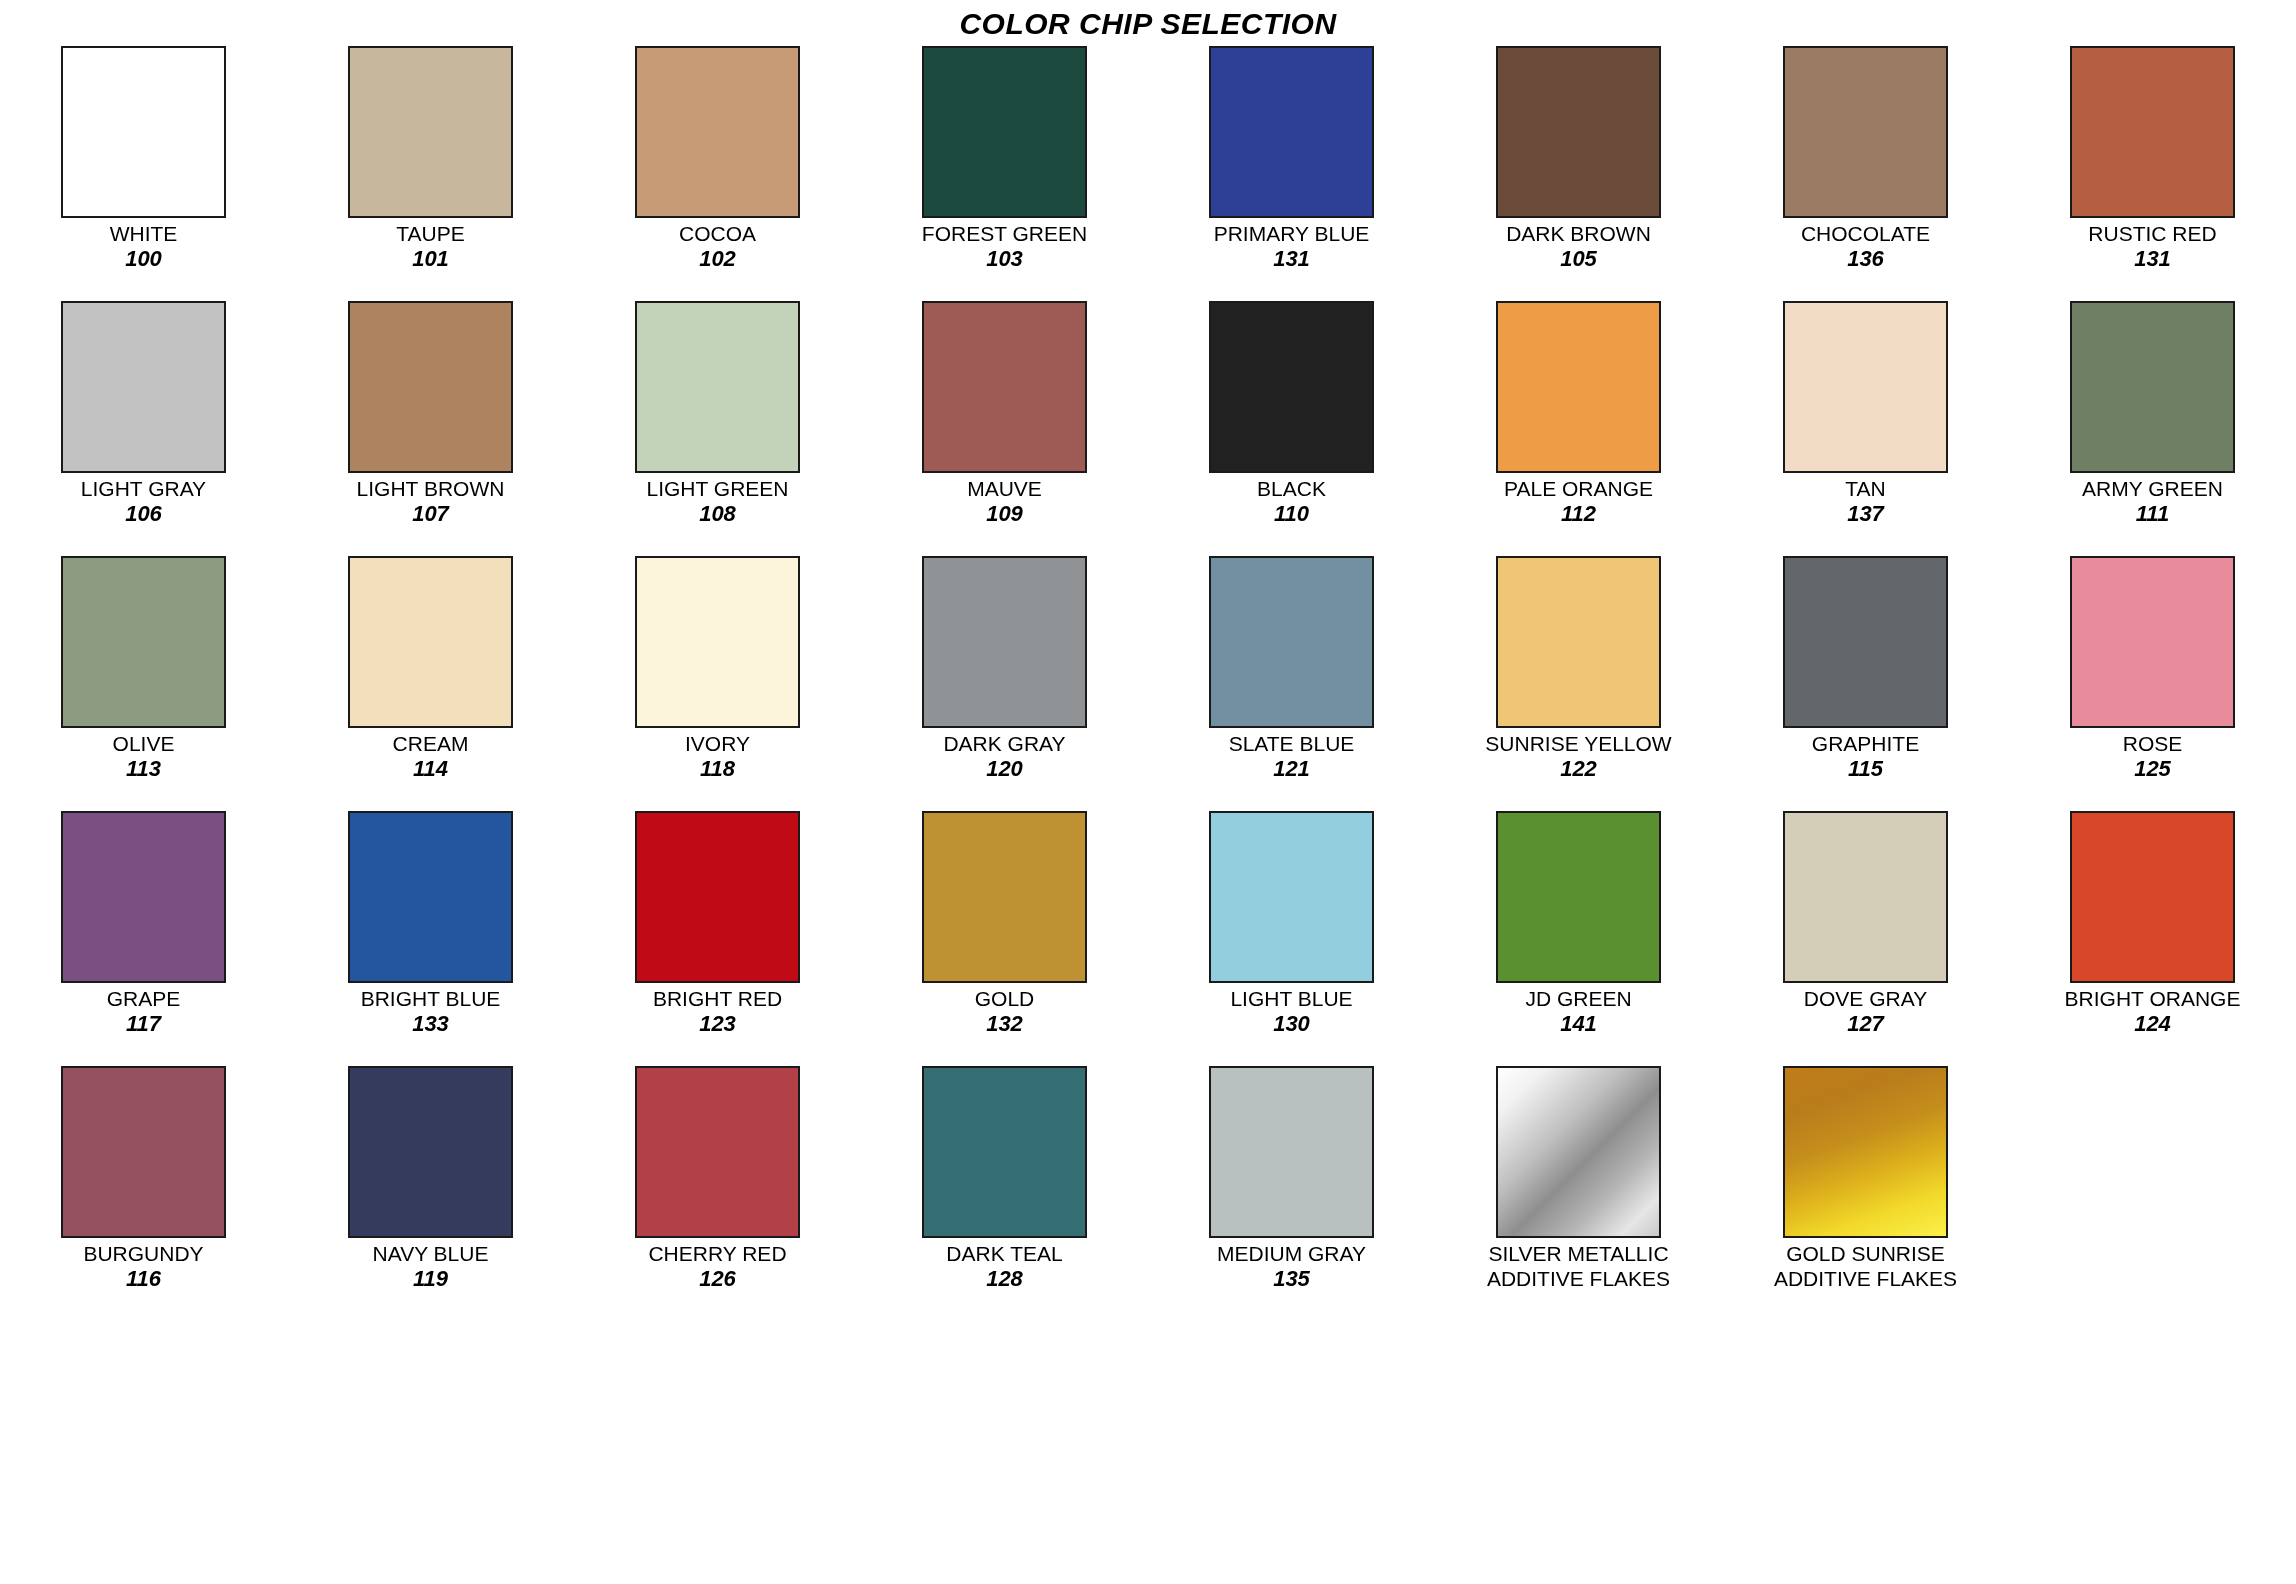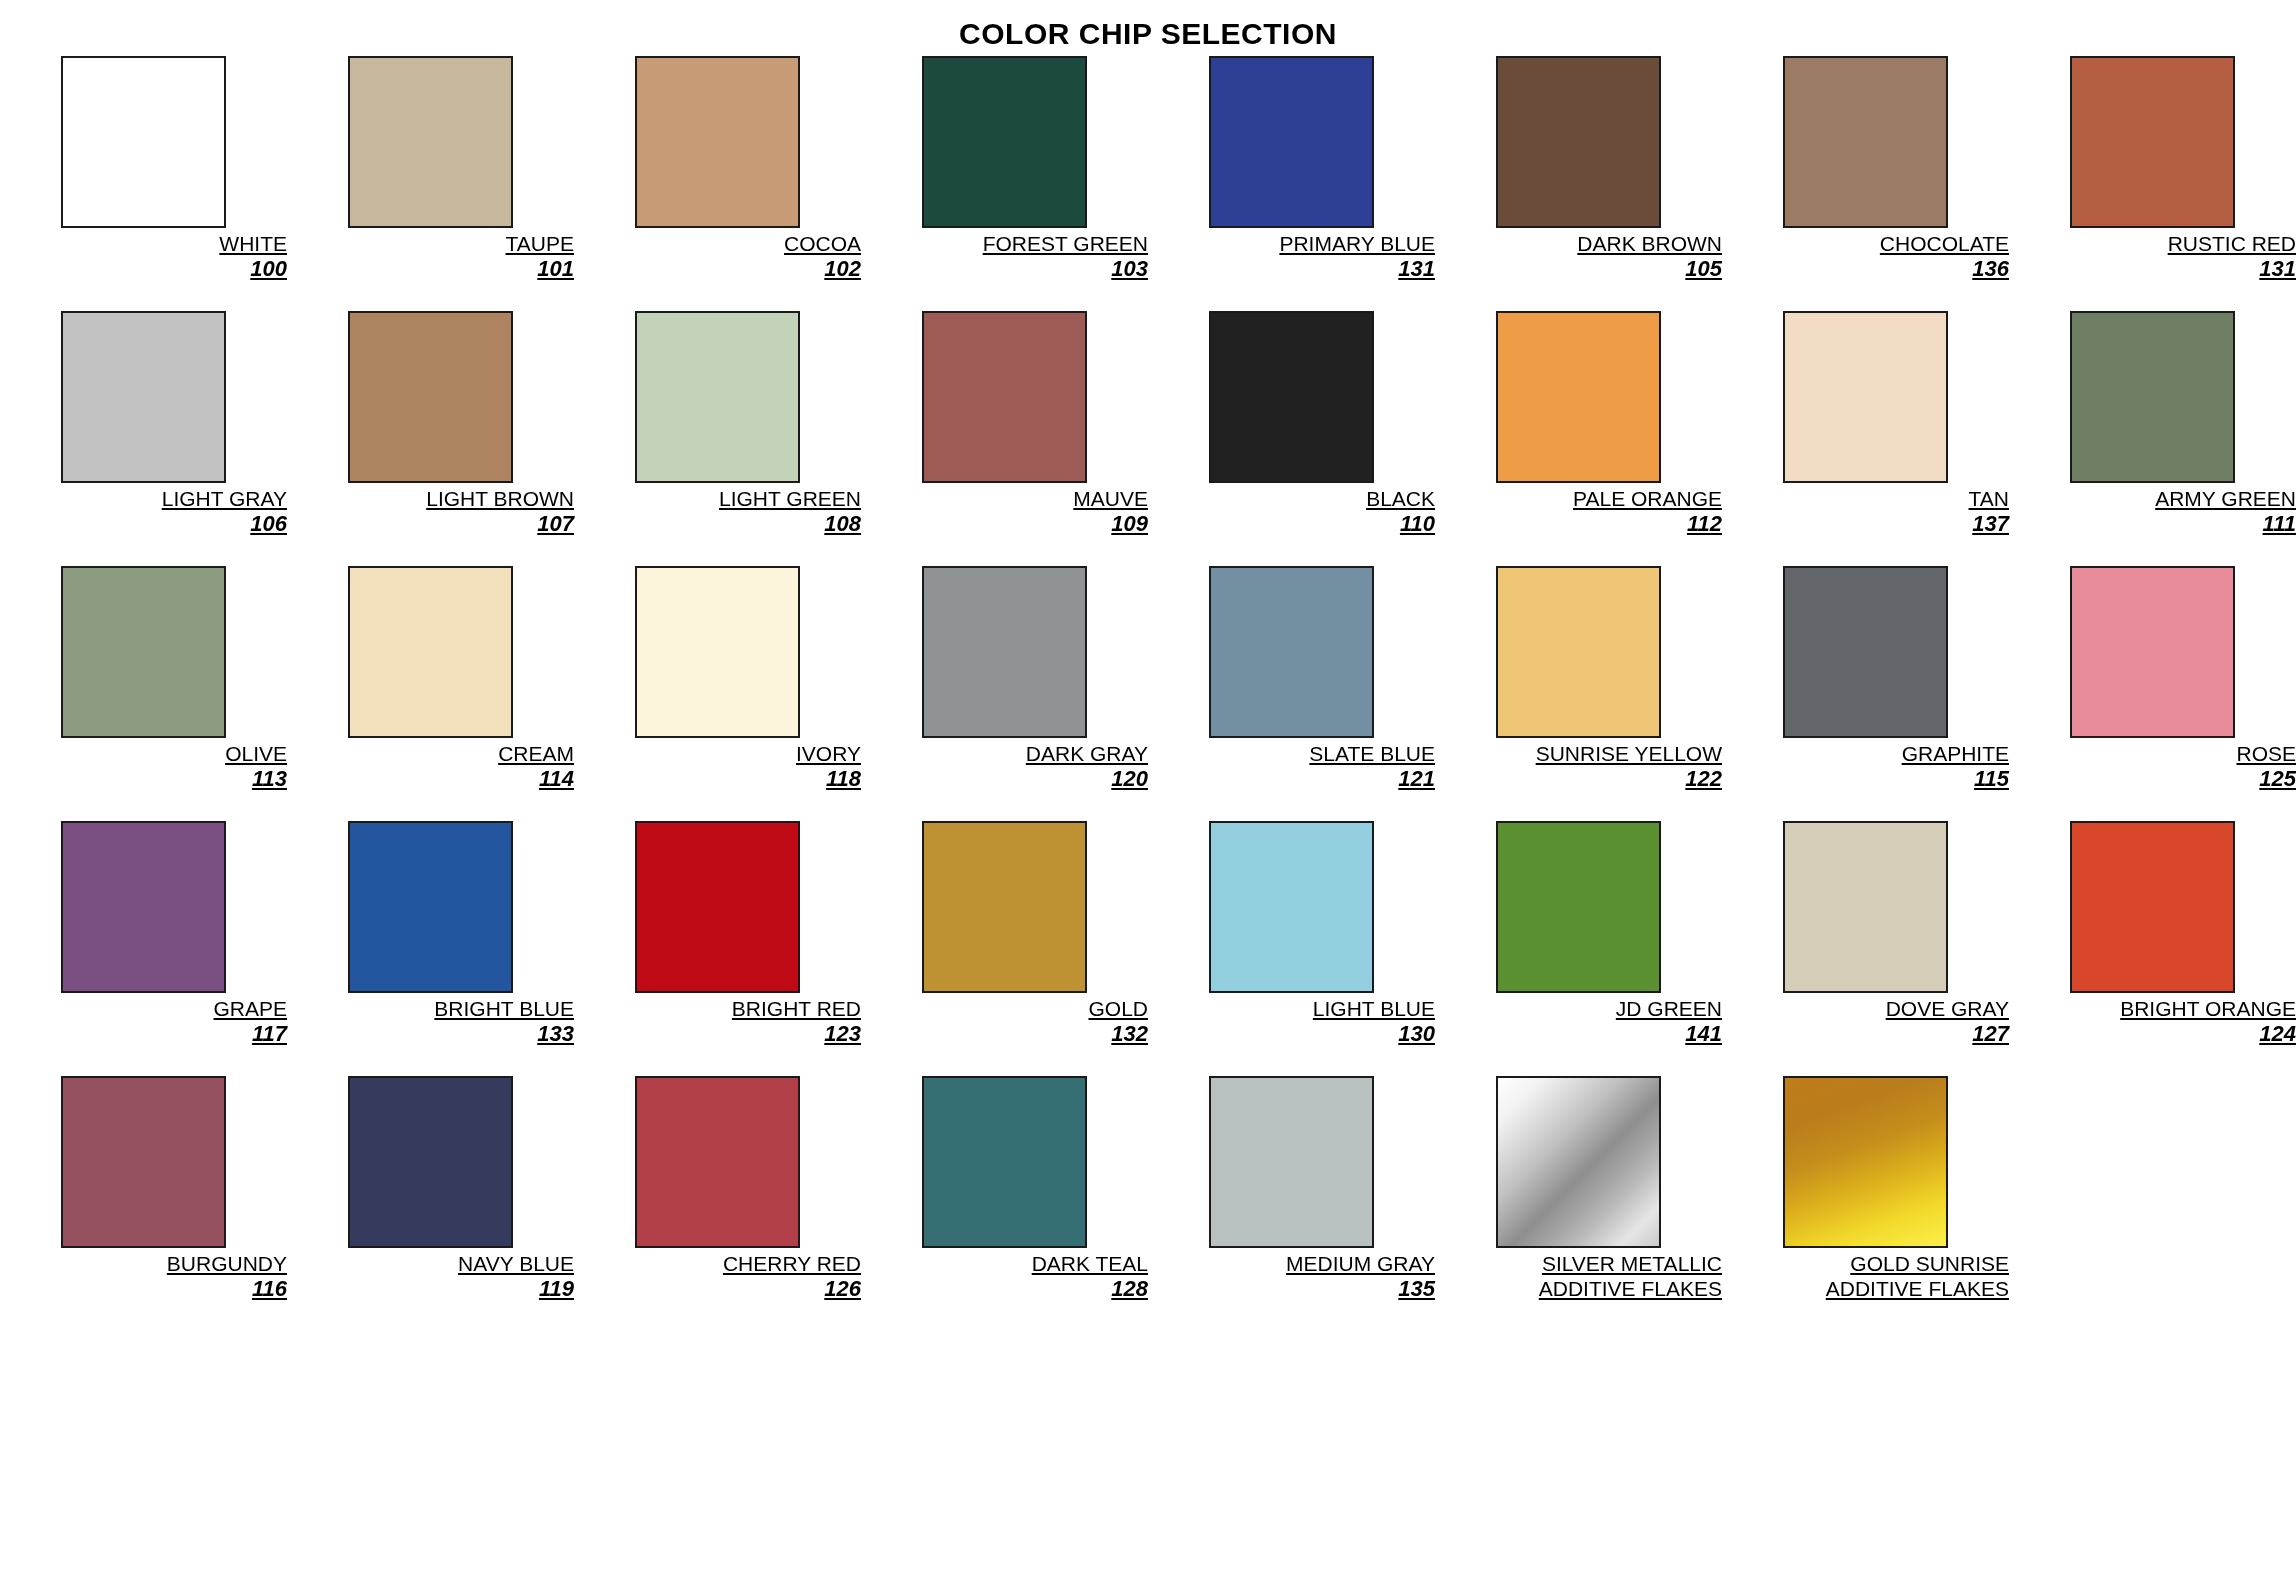--- a/index.html
+++ b/index.html
@@ -10,24 +10,25 @@
   body {
     width: 2296px;
     height: 1584px;
     font-family: "Liberation Sans", sans-serif;
     overflow: hidden;
   }
 
   #page-title {
     text-align: center;
     font-weight: bold;
+    font-style: italic;
     font-size: 30px;
     letter-spacing: 0.5px;
     color: #000000;
-    padding-top: 18px;
+    padding-top: 8px;
     height: 34px;
     line-height: 32px;
   }
 
   #chip-grid {
     display: grid;
     grid-template-columns: repeat(8, 287px);
     grid-template-rows: repeat(5, 255px);
     width: 2296px;
     margin: 0;
@@ -45,23 +46,22 @@
     width: 165px;
     height: 172px;
     border: 2px solid #1a1a1a;
     box-sizing: border-box;
     margin-top: 4px;
     flex: 0 0 auto;
   }
 
   .chip-labels {
     width: 287px;
-    text-align: right;
+    text-align: center;
     margin-top: 3px;
-    text-decoration: underline;
   }
 
   .chip-name {
     font-size: 21px;
     color: #000000;
     line-height: 25px;
     white-space: nowrap;
   }
 
   .chip-code {

